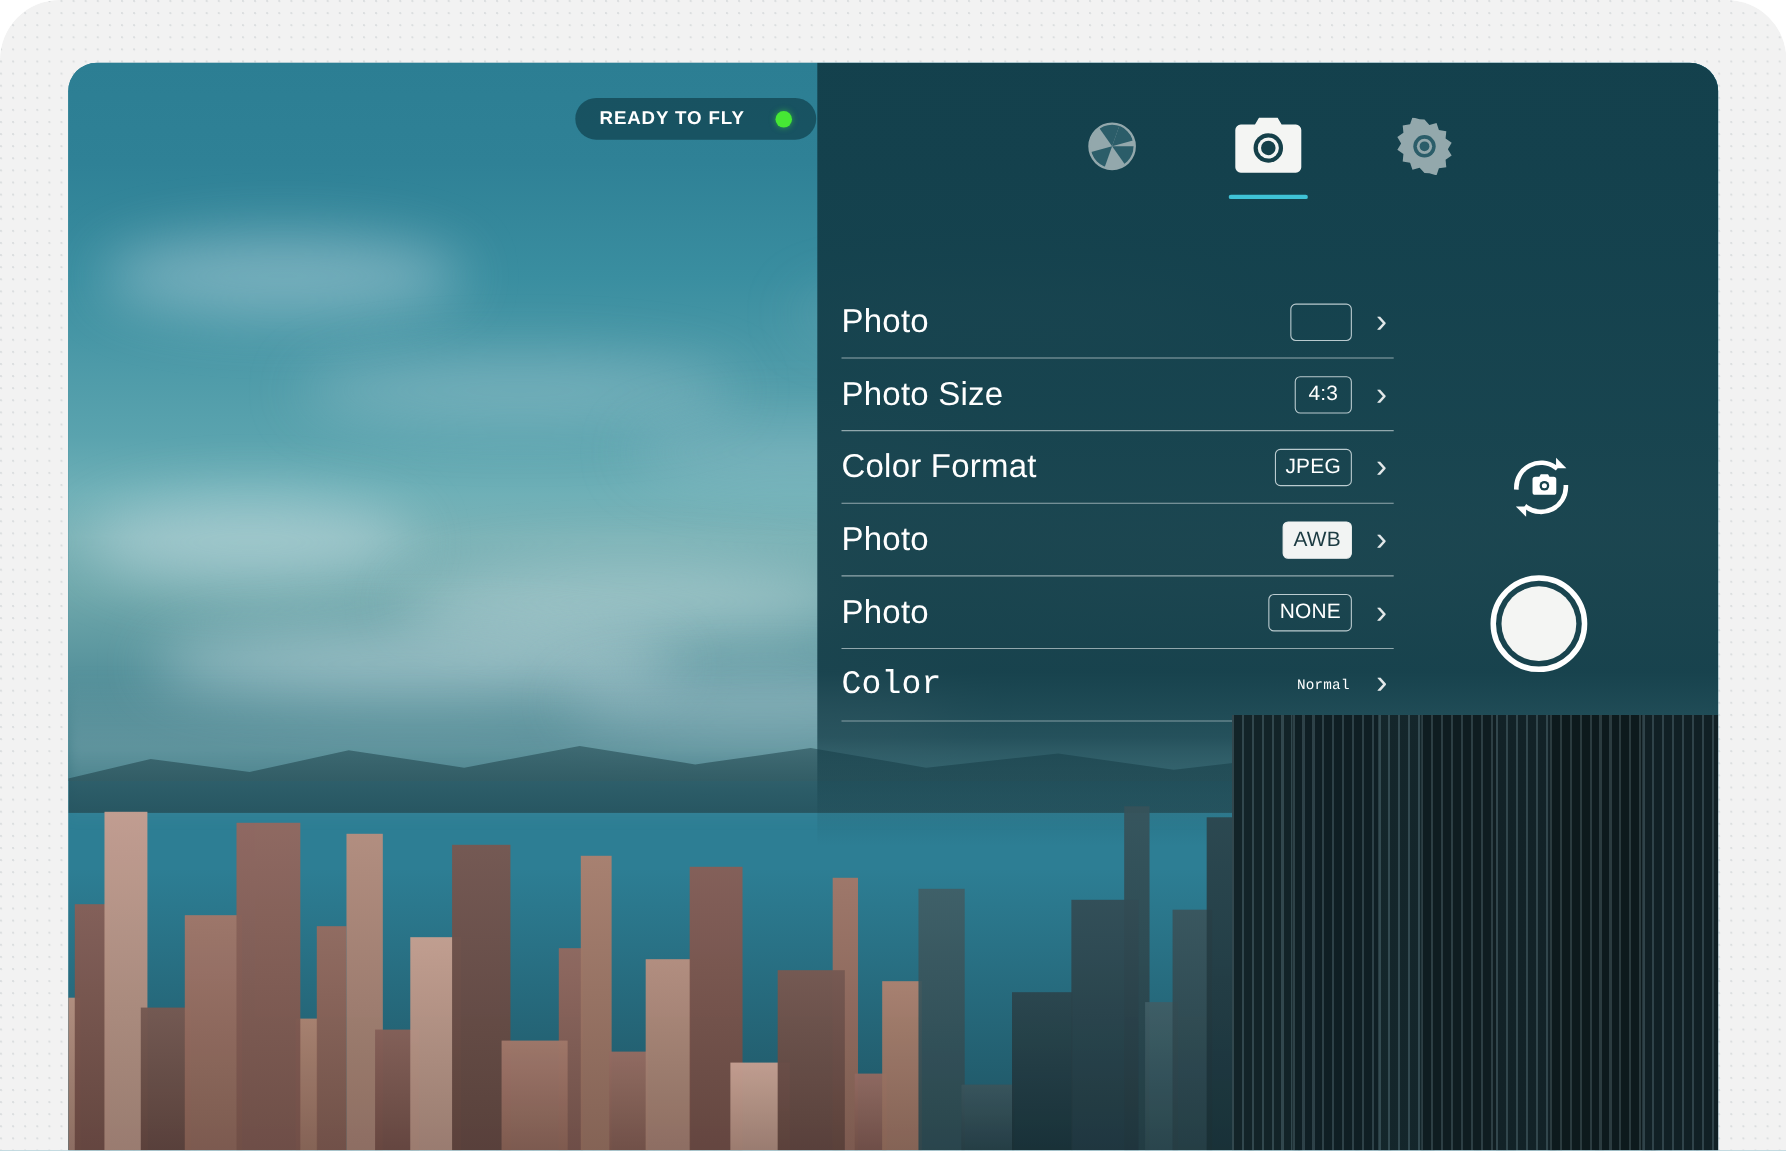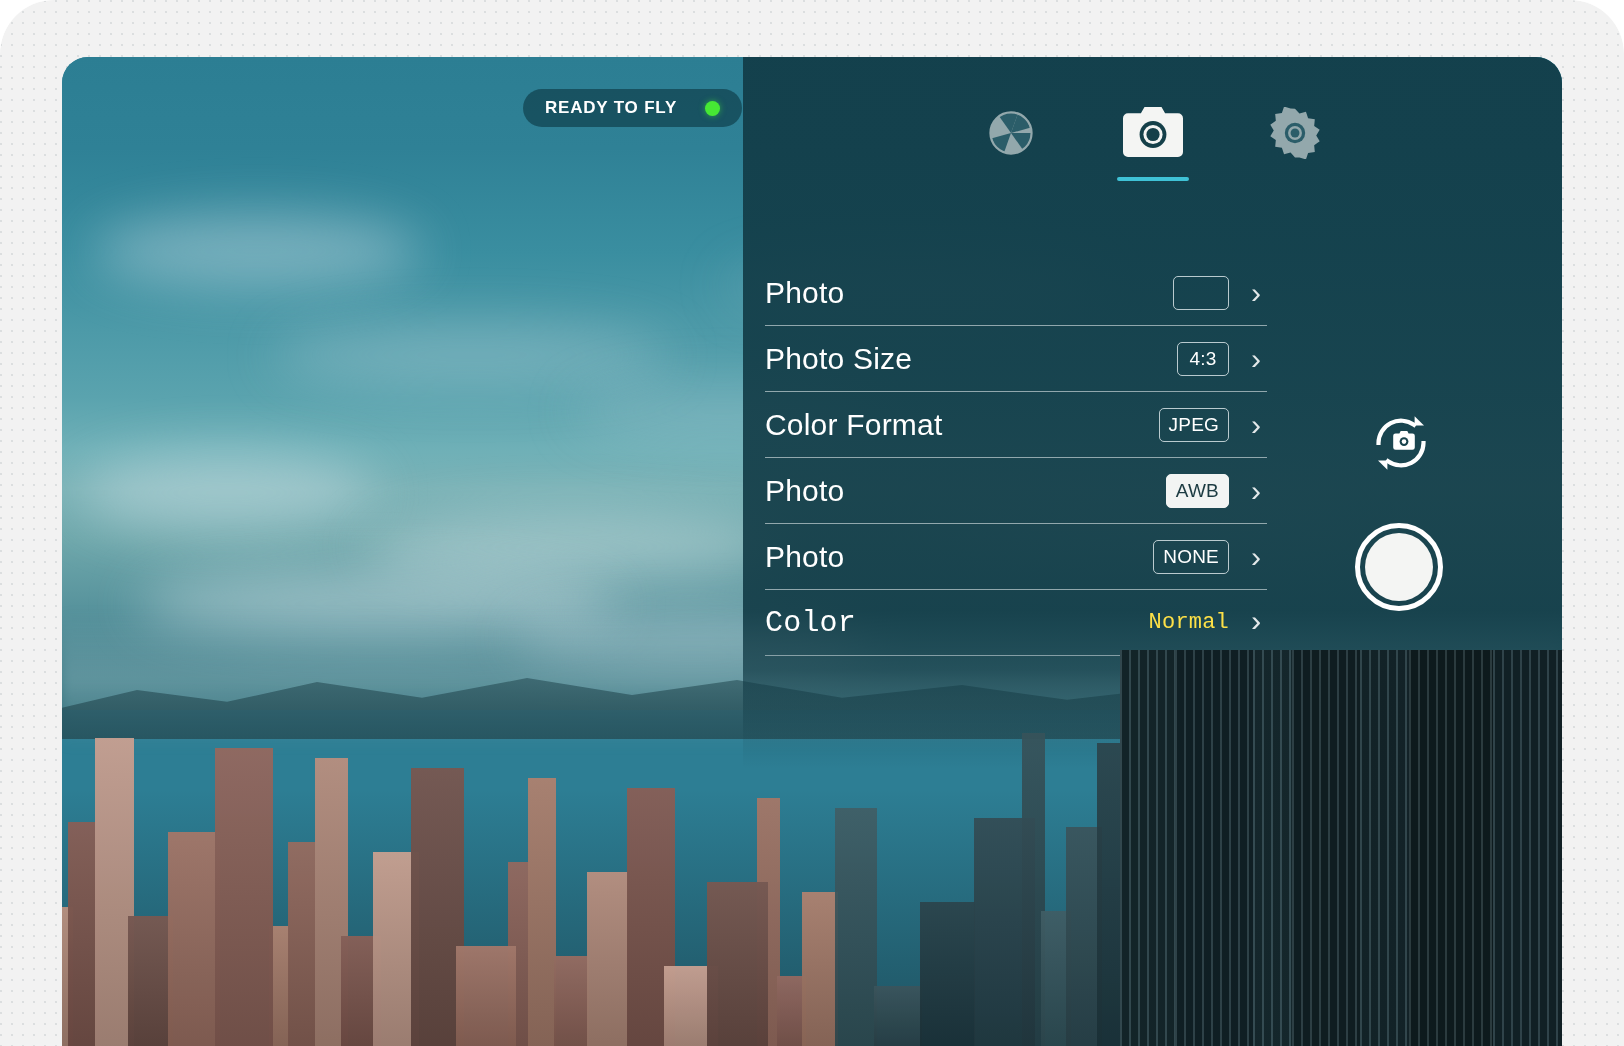--- a/index.html
+++ b/index.html
@@ -239,22 +239,22 @@
   }
   .badge.empty { width: 56px; min-width: 56px; }
   .badge.filled {
     background: #f2f4f3;
     color: #1c3b42;
     border-color: #f2f4f3;
   }
   .badge.plain {
     border: none;
     background: transparent;
-    color: #fde047;
-    font-size: 22px;
+    color: #ffffff;
+    font-size: 13px;
     padding: 0;
   }
   .chevron {
     width: 22px;
     display: flex;
     align-items: center;
     justify-content: center;
     color: rgba(255,255,255,.88);
   }
 

